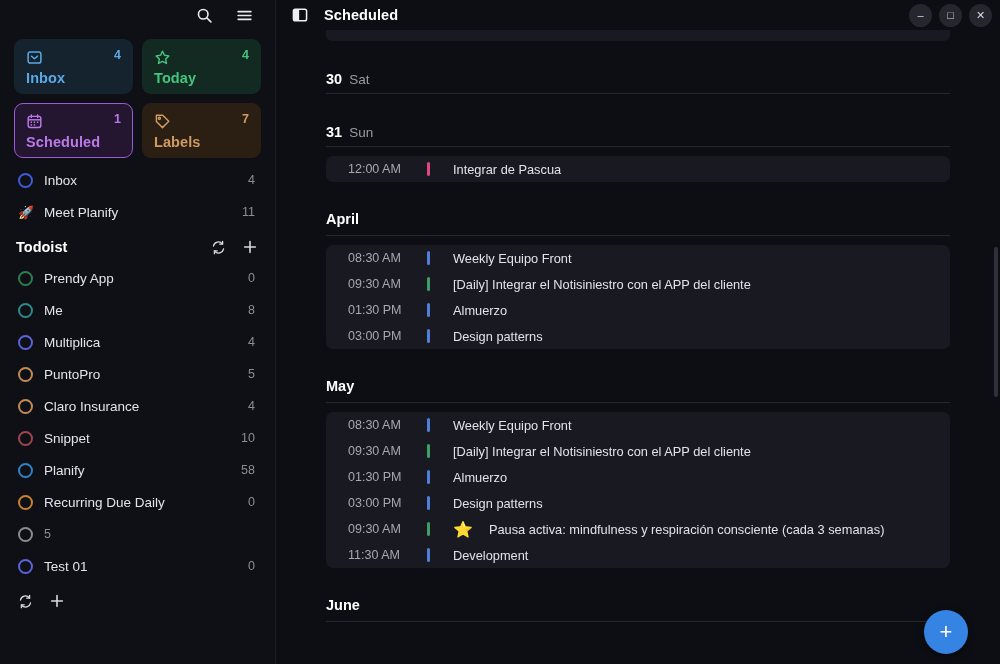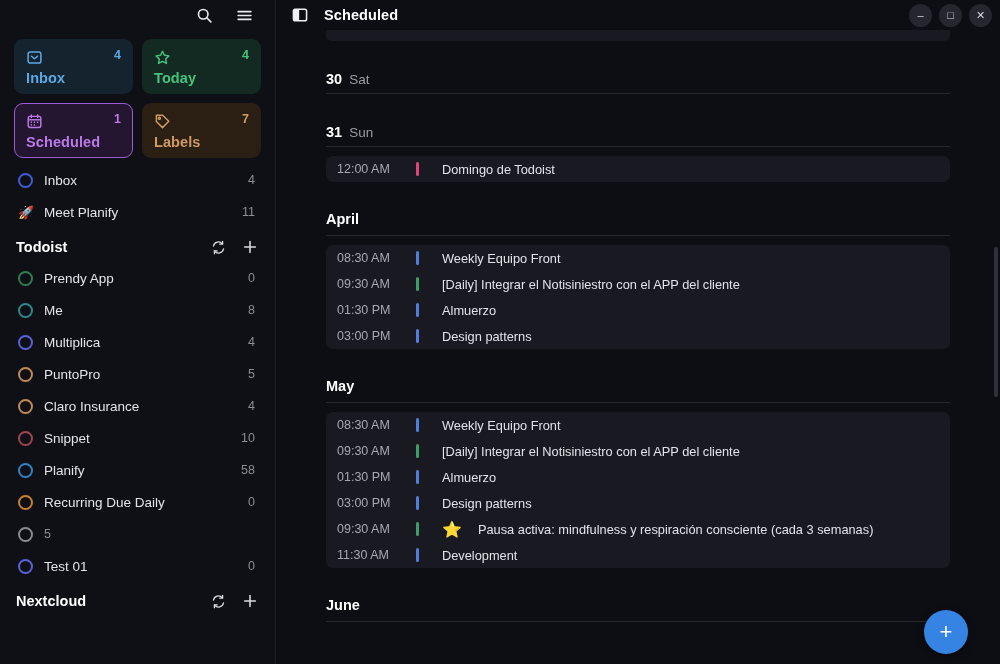--- a/index.html
+++ b/index.html
@@ -120,21 +120,21 @@
   .day-head .dname { font-size: 13.5px; color: #9a9aa3; }
   .month-head {
     padding-top: 28px; padding-bottom: 7px;
   }
   .month-head .mname { font-size: 14.5px; font-weight: 700; color: #ffffff; }
   .hr { height: 1px; background: #26272f; width: 100%; }
 
   .ev-group { background: #191a21; border-radius: 7px; margin-top: 9px; overflow: hidden; }
   .ev {
     display: flex; align-items: center; height: 26px;
-    padding: 0 11px; gap: 12px;
+    padding: 0 22px; gap: 12px;
   }
   .ev .time { font-size: 12.5px; color: #a7a7b0; width: 67px; flex: 0 0 67px; }
   .ev .bar { width: 3px; height: 14px; border-radius: 2px; flex: 0 0 3px; margin-right: 11px; }
   .ev .txt { font-size: 12.8px; color: #e2e2e8; white-space: nowrap; }
   .ev .star { margin-right: 4px; }
 
   .fab {
     position: absolute; right: 32px; bottom: 10px;
     width: 44px; height: 44px; border-radius: 50%;
     background: #3584e4; color: #ffffff;
@@ -309,21 +309,20 @@
         <div class="proj">
           <span class="dot" style="border-color: rgb(138, 138, 146);"></span>
           <span class="pcount">5</span>
         </div>
         <div class="proj">
           <span class="dot" style="border-color: rgb(90, 99, 216);"></span>
           <span class="pname">Test 01</span>
           <span class="pcount">0</span>
         </div>
         <div class="section-head">
-          <span class="sh-title">Nextcloud</span>
           <span class="sh-actions">
             <span class="sh-btn">
               <svg width="15" height="15" viewBox="0 0 18 18" fill="none" stroke="currentColor" stroke-width="1.6" stroke-linecap="round">
                 <path d="M3 7.2 A6 6 0 0 1 13.6 4.6"></path>
                 <polyline points="13.9,1.6 13.9,5 10.5,5"></polyline>
                 <path d="M15 10.8 A6 6 0 0 1 4.4 13.4"></path>
                 <polyline points="4.1,16.4 4.1,13 7.5,13"></polyline>
               </svg>
             </span>
             <span class="sh-btn">
@@ -371,21 +370,21 @@
           <div class="hr"></div>
           <div class="day-head">
             <span class="dnum">31</span>
             <span class="dname">Sun</span>
           </div>
           <div class="hr"></div>
           <div class="ev-group">
             <div class="ev">
               <span class="time">12:00 AM</span>
               <span class="bar" style="background: rgb(224, 69, 123);"></span>
-              <span class="txt">Domingo de Todoist</span>
+              <span class="txt">Integrar de Pascua</span>
             </div>
           </div>
           <div class="month-head"><span class="mname">April</span></div>
           <div class="hr"></div>
           <div class="ev-group">
             <div class="ev">
               <span class="time">08:30 AM</span>
               <span class="bar" style="background: rgb(79, 127, 216);"></span>
               <span class="txt">Weekly Equipo Front</span>
             </div>

